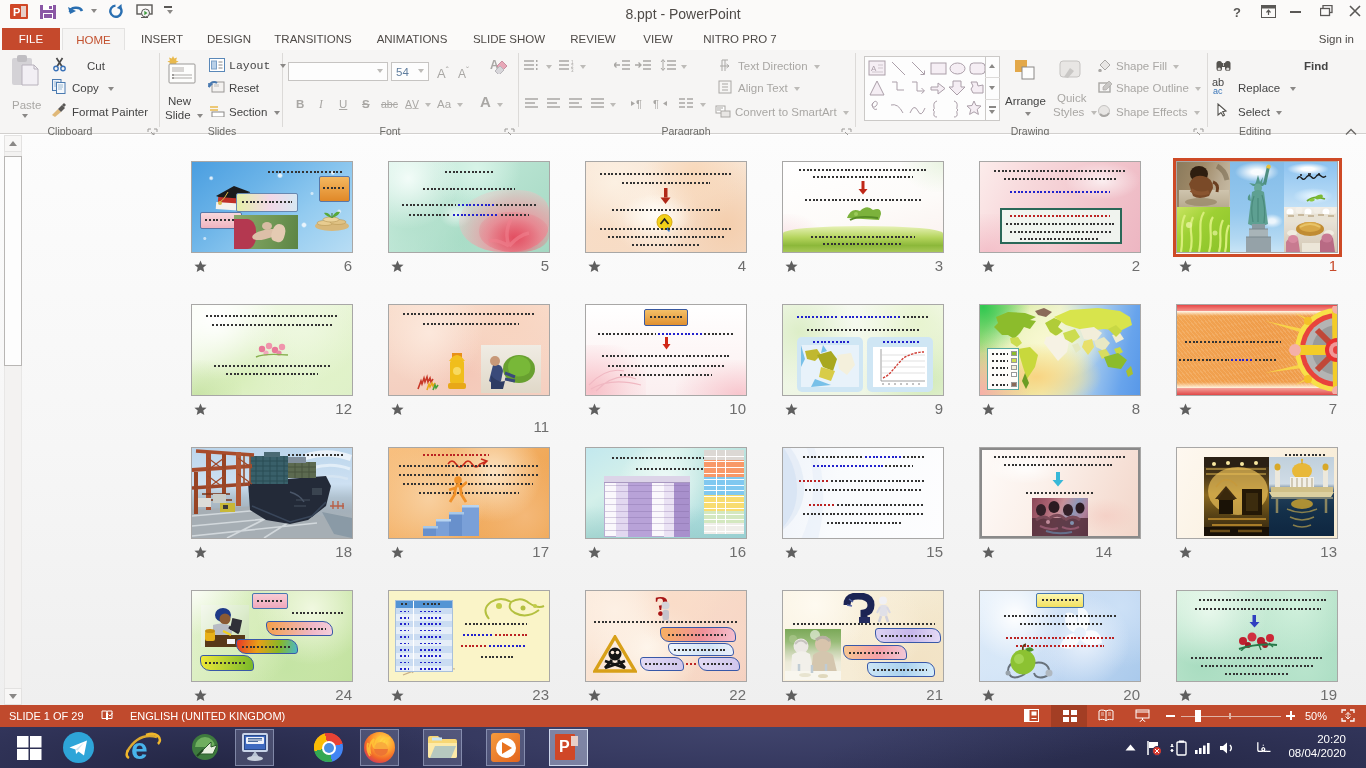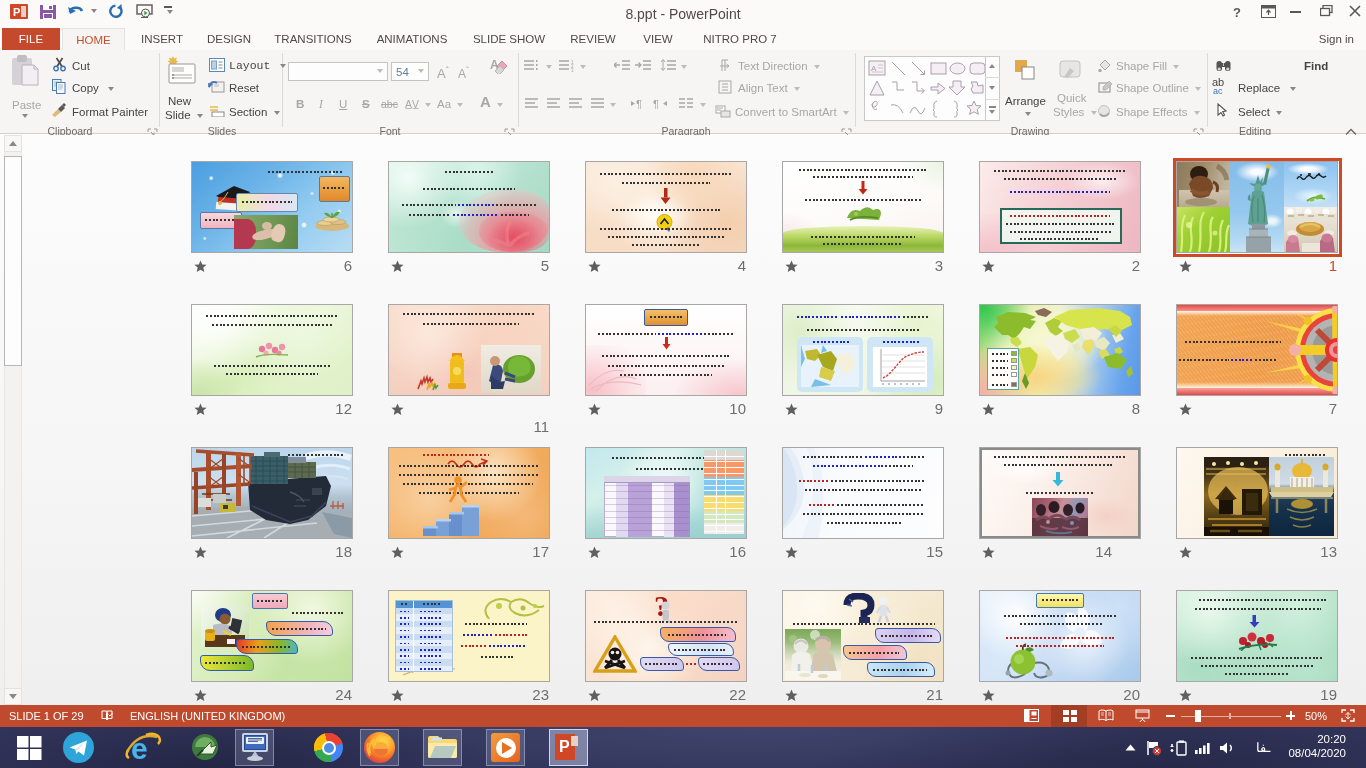--- a/index.html
+++ b/index.html
@@ -118,21 +118,21 @@
       </svg>
       <div class="rtext dis" style="left:12px;top:48px;">Paste</div>
       <div class="abs" style="left:19px;top:64px;">
         <span class="dd"></span>
       </div>
       <svg width="14" height="15" viewBox="0 0 14 15" style="position:absolute;left:53px;top:7px;">
         <path d="M3.5 1 L9 9.5 M9.5 1 L4 9.5" stroke="#4a4a4a" stroke-width="1.7" fill="none"></path>
         <circle cx="3" cy="11.5" r="2.2" fill="none" stroke="#3a72b8" stroke-width="1.4"></circle>
         <circle cx="10" cy="11.5" r="2.2" fill="none" stroke="#3a72b8" stroke-width="1.4"></circle>
       </svg>
-      <div class="rtext" style="left:72px;top:9px;">Cut</div>
+      <div class="rtext" style="left:87px;top:9px;">Cut</div>
       <svg width="14" height="15" viewBox="0 0 14 15" style="position:absolute;left:52px;top:29px;">
         <rect x="0.5" y="0.5" width="8.5" height="11" fill="#eaf0f8" stroke="#4a7ab0"></rect>
         <path d="M2 3 h5 M2 5 h5 M2 7 h4" stroke="#88aac8" stroke-width="0.8"></path>
         <rect x="4.5" y="3.5" width="8.5" height="11" fill="#f4f8fc" stroke="#4a7ab0"></rect>
         <path d="M6 6 h5 M6 8 h5 M6 10 h4" stroke="#88aac8" stroke-width="0.8"></path>
       </svg>
       <div class="rtext" style="left:72px;top:31px;">Copy&nbsp;&nbsp;<span class="dd"></span></div>
       <svg width="16" height="15" viewBox="0 0 16 15" style="position:absolute;left:51px;top:52px;">
         <path d="M1 13 L7 7 L10 10 L4 15 Z" fill="#E0B878"></path>
         <path d="M7 7 L11 3 L14 6 L10 10 Z" fill="#5a5856"></path>

